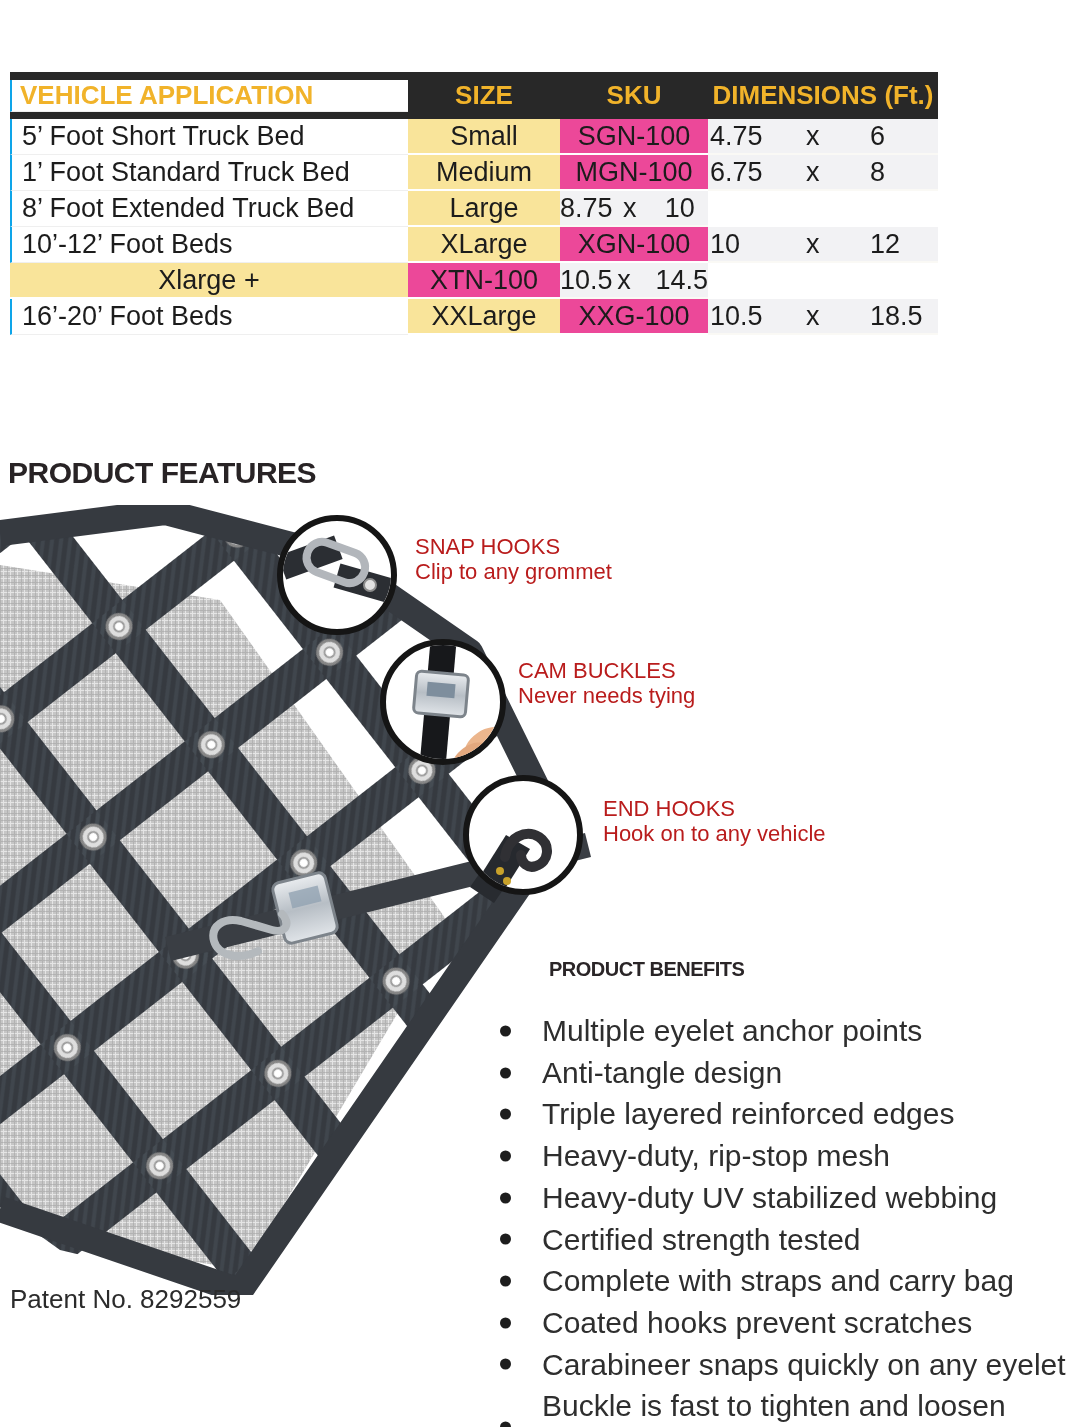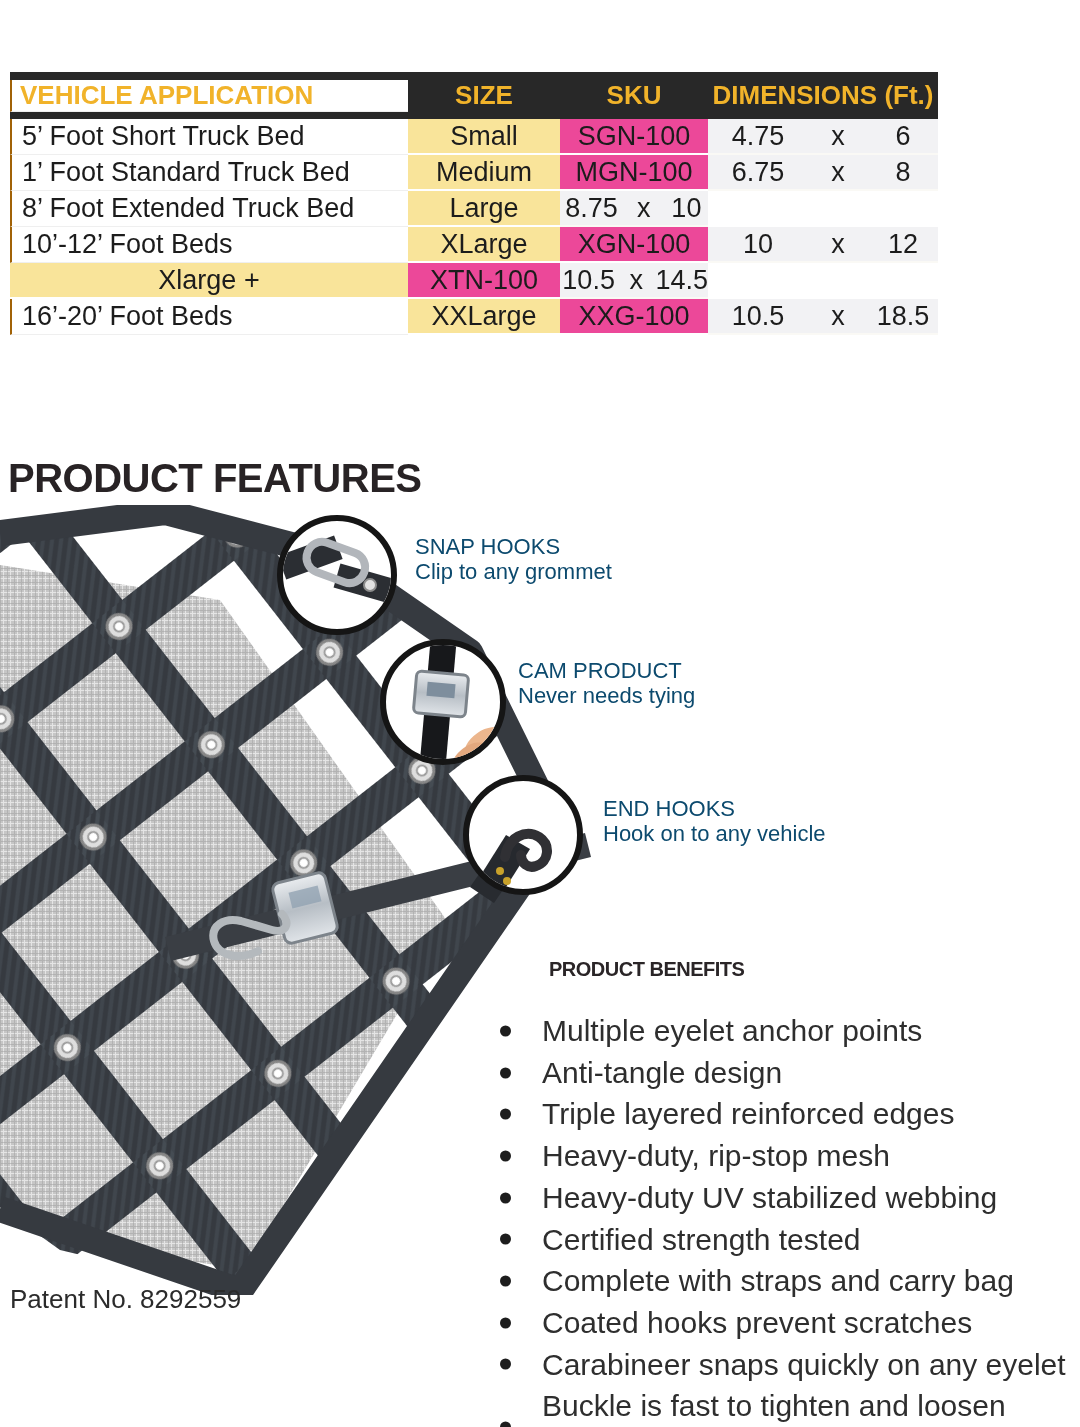--- a/index.html
+++ b/index.html
@@ -1,39 +1,39 @@
 <!DOCTYPE html>
 <html><head>
 <meta charset="utf-8">
 <style>
   html,body{margin:0;padding:0;background:#fff;}
   .page{position:relative;width:1080px;height:1427px;background:#ffffff;overflow:hidden;
         font-family:"Liberation Sans",sans-serif;color:#1c1c1c;}
   .h-title{position:absolute;font-weight:bold;color:#282325;letter-spacing:-0.5px;}
   #sizing-title{left:8px;top:8px;font-size:31px;}
-  #features-title{left:8px;top:456px;font-size:40px;}
+  #features-title{left:8px;top:456px;font-size:30px;}
   
   .sizing-table{position:absolute;left:10px;top:72px;width:928px;font-size:27px;}
   .t-head{display:grid;grid-template-columns:398px 152px 148px 230px;height:47px;background:#282828;
           color:#f1b32a;font-weight:bold;font-size:26px;align-items:center;}
   .t-head .c-app{padding-left:8px;text-align:left;}
   .t-head div{text-align:center;}
   .t-row{display:grid;grid-template-columns:398px 152px 148px 230px;height:36px;}
   .t-row>div{display:flex;align-items:center;justify-content:center;}
   .c-app{background:#ffffff;justify-content:flex-start !important;padding-left:10px;
-         border-left:2px solid #a16207;border-bottom:1px solid #efefef;}
+         border-left:2px solid #0ea5e9;border-bottom:1px solid #efefef;}
   .c-size{background:#f9e49a;border-bottom:2px solid #ffffff;}
   .c-sku{background:#ec4899;border-bottom:2px solid #ffffff;}
   .c-dims{background:#f2f2f4;border-bottom:2px solid #faf9f5;}
-  .c-dims span{display:inline-block;text-align:center;}
+  .c-dims span{display:inline-block;text-align:left;}
   .dim-w{width:96px;} .dim-x{width:64px;} .dim-l{width:66px;}
   
   .net-svg{position:absolute;left:0;top:505px;pointer-events:none;}
   
-  .callout{position:absolute;font-size:22px;line-height:25px;color:#0c4a6e;}
+  .callout{position:absolute;font-size:22px;line-height:25px;color:#b91c1c;}
   #callout-snap{left:415px;top:534px;}
   #callout-cam{left:518px;top:658px;}
   #callout-end{left:603px;top:796px;}
   
   .benefits{position:absolute;left:498px;top:952px;width:575px;}
   .benefits h3{margin:0 0 24px 51px;font-size:20px;line-height:34px;font-weight:bold;
                color:#2a2527;letter-spacing:-0.5px;}
   .benefits ul{margin:0;padding:0;list-style:none;}
   .benefits li{position:relative;padding-left:44px;line-height:41.7px;font-size:30px;color:#2e2e2e;}
   .benefits li::before{content:"";position:absolute;left:2px;top:50%;transform:translateY(-50%);
@@ -190,21 +190,21 @@
       <circle cx="500" cy="366" r="4" fill="#c9a22b"></circle>
       <circle cx="507" cy="376" r="4" fill="#c9a22b"></circle>
     </g>
   </svg>
 
   <div id="callout-snap" class="callout">
     <div>SNAP HOOKS</div>
     <div>Clip to any grommet</div>
   </div>
   <div id="callout-cam" class="callout">
-    <div>CAM PRODUCT</div>
+    <div>CAM BUCKLES</div>
     <div>Never needs tying</div>
   </div>
   <div id="callout-end" class="callout">
     <div>END HOOKS</div>
     <div>Hook on to any vehicle</div>
   </div>
 
   <div class="benefits">
     <h3>PRODUCT BENEFITS</h3>
     <ul>

